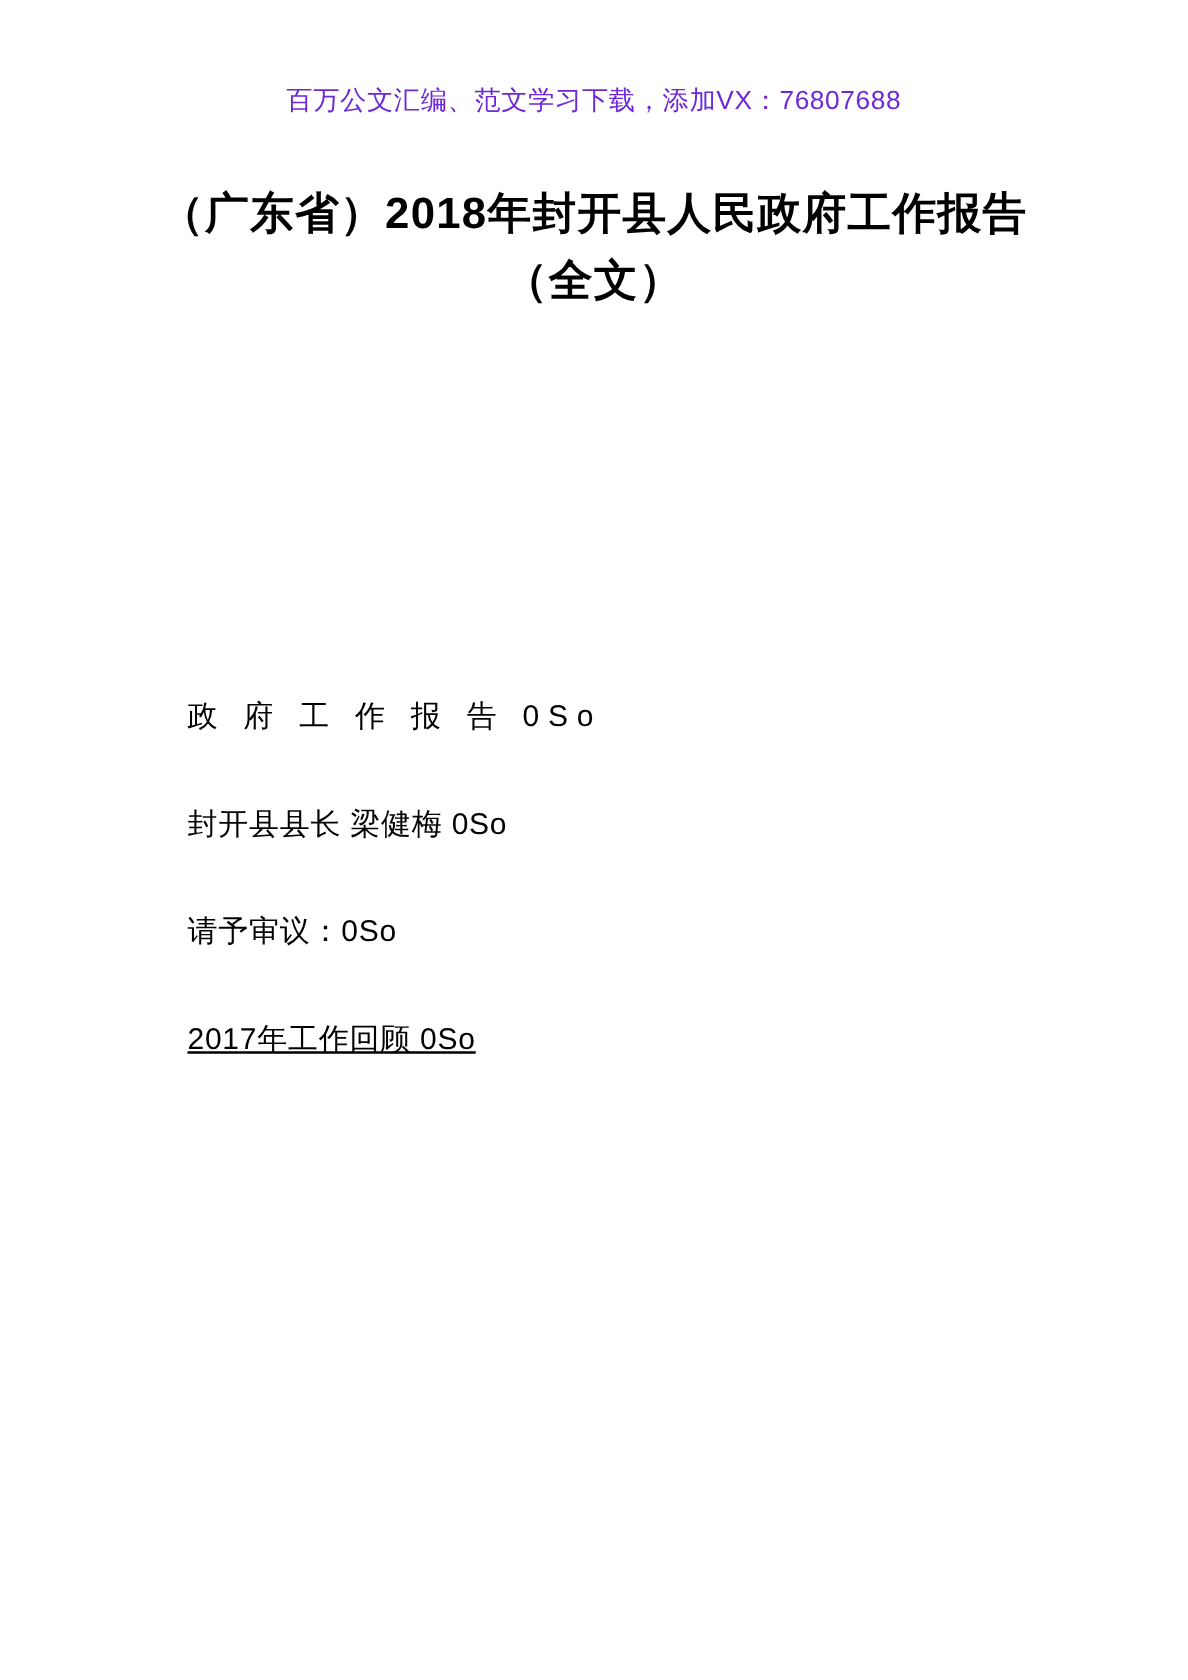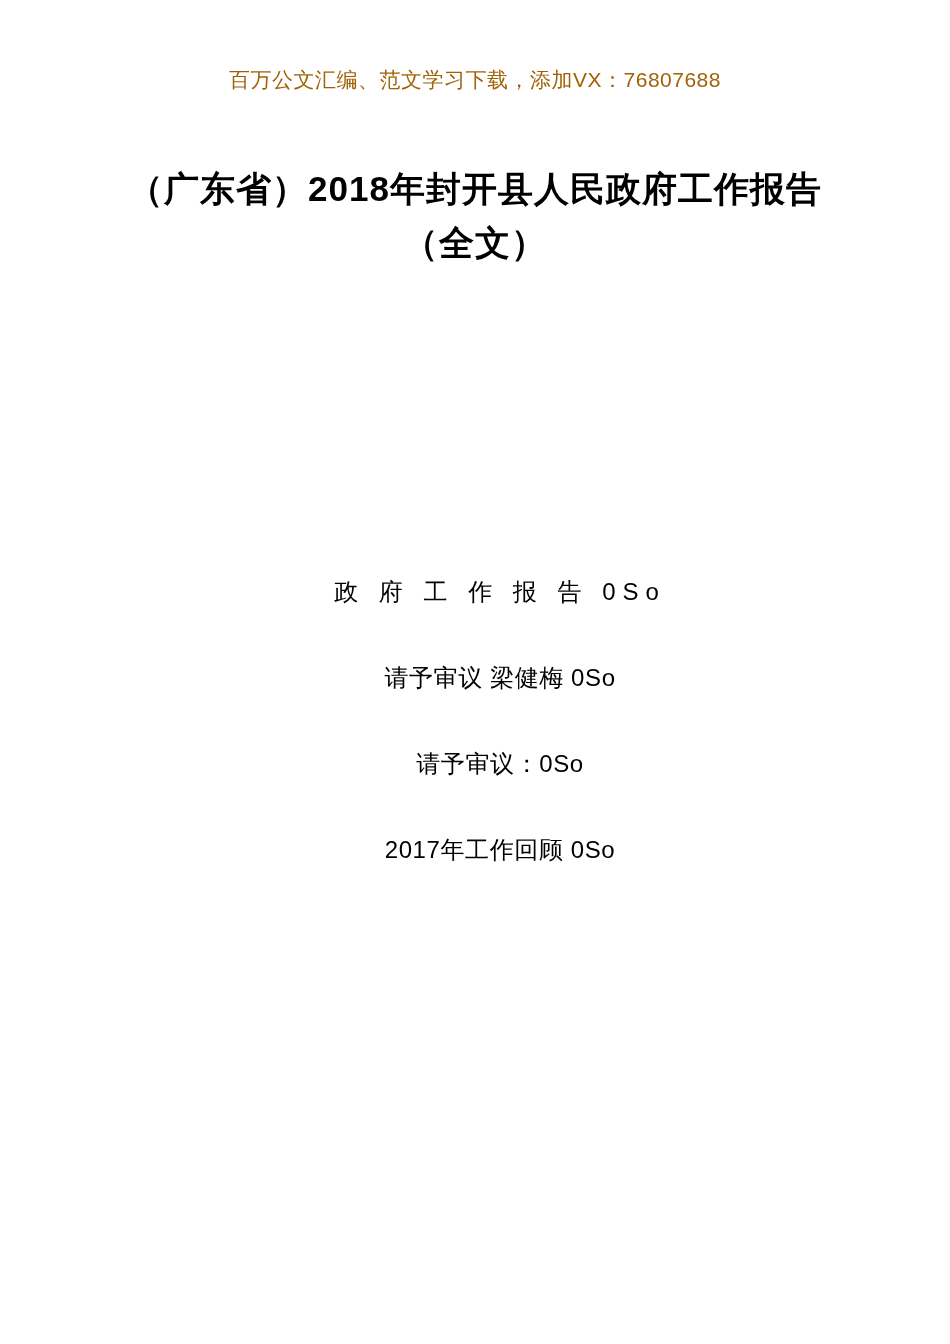--- a/index.html
+++ b/index.html
@@ -16,68 +16,68 @@
   .page {
     position: relative;
     width: 950px;
     min-height: 1344px;
     box-sizing: border-box;
     padding: 0 100px;
     background: #ffffff;
   }
   .watermark-line {
     text-align: center;
-    color: #a16207;
+    color: #6d28d9;
     font-size: 21px;
     letter-spacing: 0.5px;
     padding-top: 66px;
     font-family: "Liberation Sans", "DejaVu Sans", sans-serif;
     white-space: nowrap;
   }
   .doc-title {
-    margin-top: 68px;
+    margin-top: 50px;
     text-align: center;
     font-size: 35px;
     font-weight: bold;
     line-height: 1.55;
     letter-spacing: 1px;
     padding: 0 10px;
   }
   .spacer-block {
     height: 280px;
   }
   .body-block {
     font-size: 24px;
     line-height: 1.5;
     letter-spacing: 0.6px;
   }
   .para {
     margin: 0 0 50px 0;
     text-indent: 50px;
     word-break: break-word;
-    text-align: center;
   }
   .para:last-child {
     margin-bottom: 10px;
+    text-decoration: underline;
   }
   .para.spaced {
     letter-spacing: 7px;
   }
 </style>
 </head>
 <body>
 
 <div class="page">
 
   <div class="watermark-line">百万公文汇编、范文学习下载，添加VX：76807688</div>
 
   <h1 class="doc-title">（广东省）2018年封开县人民政府工作报告（全文）</h1>
 
   <div class="spacer-block"></div>
 
   <div class="body-block">
     <p class="para spaced">政 府 工 作 报 告 0So</p>
-    <p class="para">请予审议 梁健梅 0So</p>
+    <p class="para">封开县县长 梁健梅 0So</p>
     <p class="para">请予审议：0So</p>
     <p class="para">2017年工作回顾 0So</p>
   </div>
 
 </div>
 
 </body></html>

